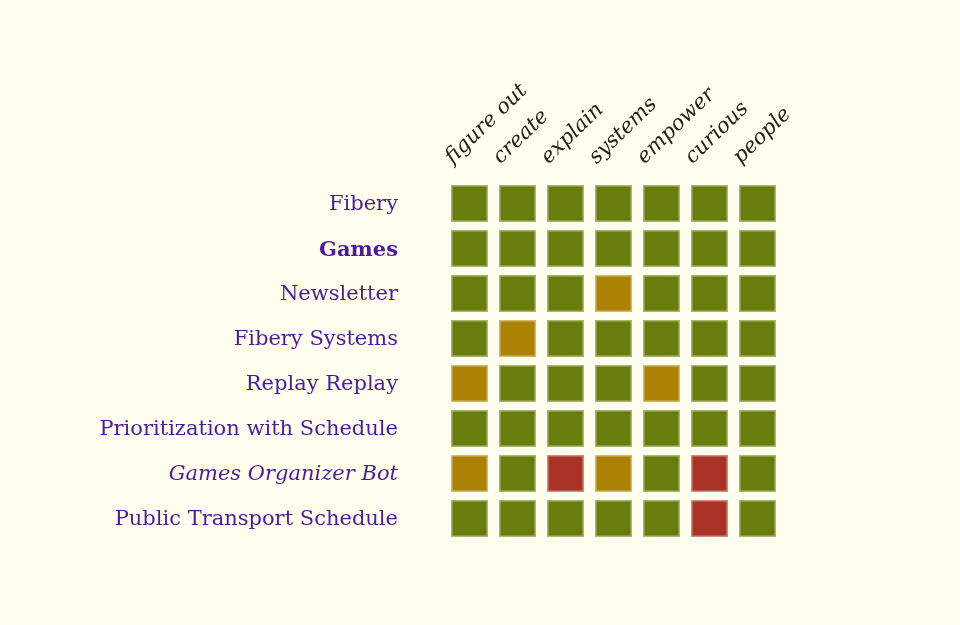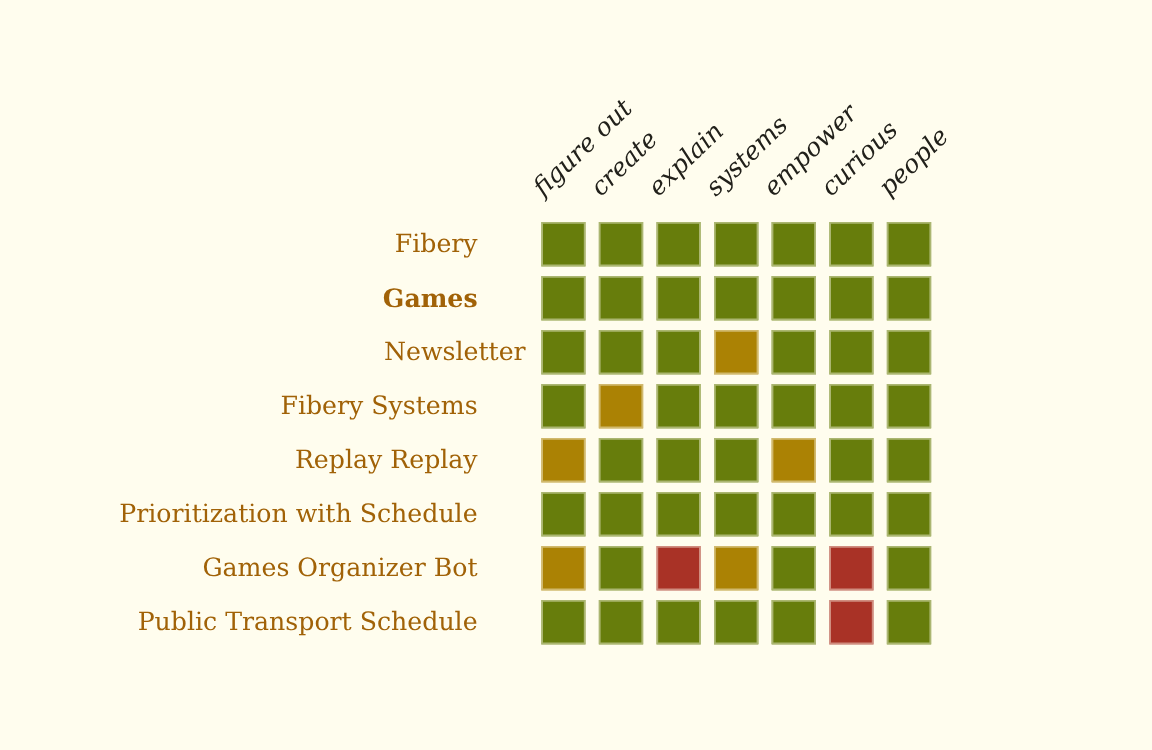--- a/index.html
+++ b/index.html
@@ -18,21 +18,21 @@
   }
   .row-label {
     position: absolute;
     left: 0;
     width: 398px;
     height: 37px;
     line-height: 37px;
     text-align: right;
     font-size: 21px;
     white-space: nowrap;
-    color: #a16207;
+    color: #4c1d95;
   }
   .col-label-anchor {
     position: absolute;
     width: 0;
     height: 0;
   }
   .col-label {
     position: absolute;
     left: 0;
     bottom: 0;
@@ -50,25 +50,25 @@
     box-shadow: inset 0 0 0 1.5px rgba(255, 253, 238, 0.45);
   }
 </style>
 </head>
 <body>
 
 <div class="stage">
   <div id="row-labels">
       <div class="row-label" style="top: 185px;">Fibery</div>
       <div class="row-label" style="top: 230px; font-weight: bold;">Games</div>
-      <div class="row-label" style="top: 275px; padding-left: 40px;">Newsletter</div>
+      <div class="row-label" style="top: 275px;">Newsletter</div>
       <div class="row-label" style="top: 320px;">Fibery Systems</div>
       <div class="row-label" style="top: 365px;">Replay Replay</div>
       <div class="row-label" style="top: 410px;">Prioritization with Schedule</div>
-      <div class="row-label" style="top: 455px;">Games Organizer Bot</div>
+      <div class="row-label" style="top: 455px; font-style: italic;">Games Organizer Bot</div>
       <div class="row-label" style="top: 500px;">Public Transport Schedule</div>
     </div>
   <div id="col-labels">
       <div class="col-label-anchor" style="left: 456px; top: 168px;">
         <div class="col-label">figure out</div>
       </div>
       <div class="col-label-anchor" style="left: 504px; top: 168px;">
         <div class="col-label">create</div>
       </div>
       <div class="col-label-anchor" style="left: 552px; top: 168px;">

